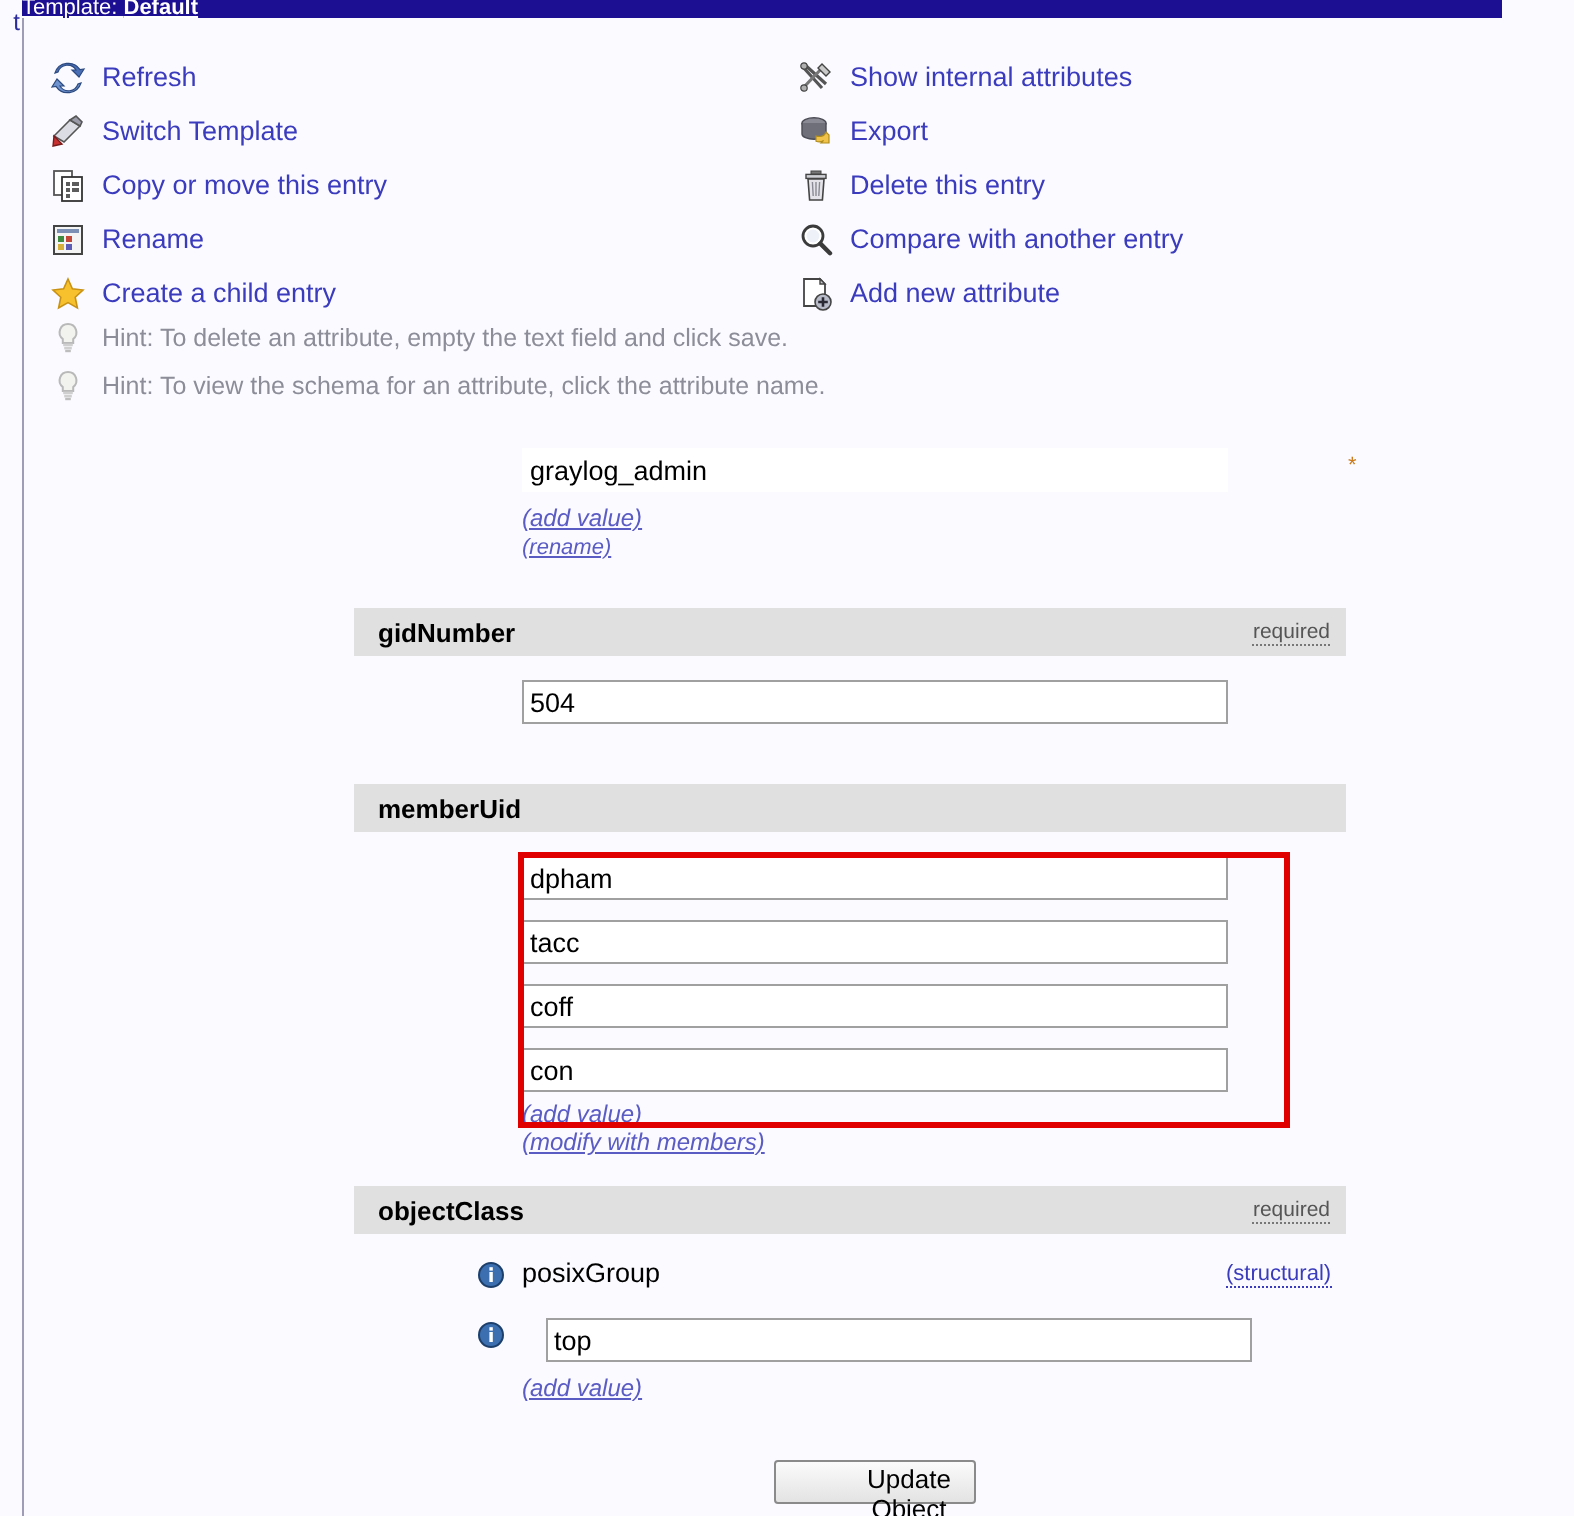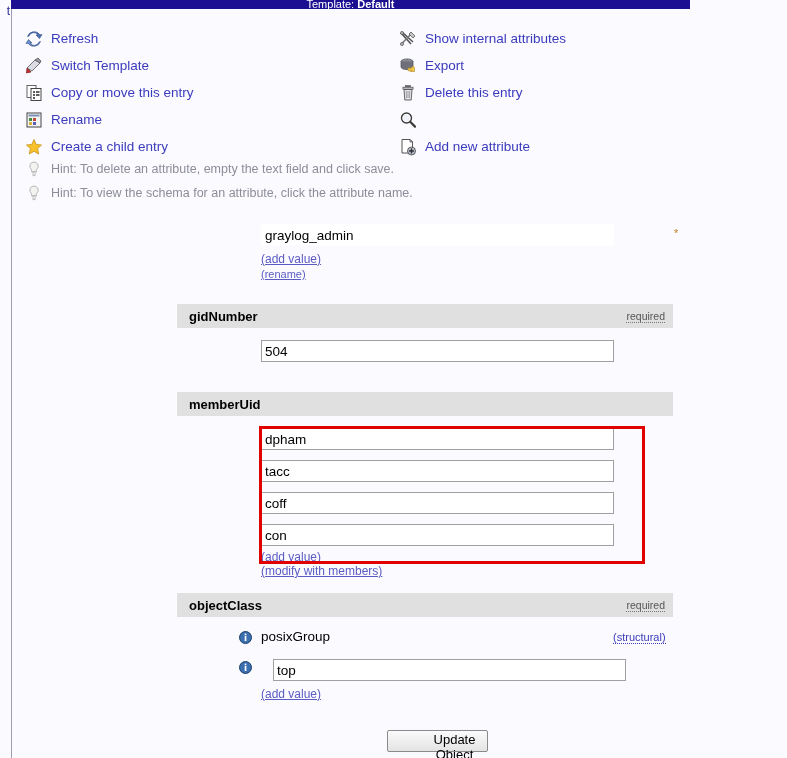--- a/index.html
+++ b/index.html
@@ -15,26 +15,25 @@
     color: #000;
     overflow: hidden;
     position: relative;
   }
 
   
   #template-bar {
     position: absolute;
     left: 11px;
     top: 0;
-    width: 679px;
+    width: 740px;
     height: 9px;
     background: #1c0f91;
     color: #ffffff;
     font-size: 11px;
-    text-align: center;
     line-height: 9px;
     overflow: hidden;
     white-space: nowrap;
     text-decoration: underline;
   }
   #template-bar .tmpl-label { font-weight: normal; }
   #template-bar .tmpl-value { font-weight: bold; }
 
   
   #left-stub {
@@ -156,21 +155,21 @@
     background: #ffffff;
   }
 
   .sub-link {
     color: #5b5bc4;
     font-size: 12px;
     display: block;
     line-height: 14px;
     cursor: pointer;
   }
-  .sub-link .txt { text-decoration: underline; }
+  .sub-link .txt { text-decoration: underline; font-style: italic; }
 
   .star-mark {
     position: absolute;
     font-size: 11px;
     color: #cc7a1a;
   }
 
   .flag-struct {
     position: absolute;
     font-size: 11px;
@@ -329,20 +328,21 @@
     </div>
 
     <div class="action-row action-col-right" style="top:99px">
       <span class="action-icon">
         <svg width="18" height="18" viewBox="0 0 18 18">
           <circle cx="7.5" cy="7" r="5" fill="#ffffff" stroke="#3b3b3b" stroke-width="1.4"></circle>
           <circle cx="7.5" cy="7" r="3.2" fill="#eef1f7" stroke="none"></circle>
           <path d="M11.2 10.8 L16 15.6" stroke="#3b3b3b" stroke-width="2.2" stroke-linecap="round"></path>
         </svg>
       </span>
+      <span class="action-label">Compare with another entry</span>
     </div>
 
     <div class="action-row action-col-right" style="top:126px">
       <span class="action-icon">
         <svg width="18" height="18" viewBox="0 0 18 18">
           <path d="M3 1.5 L11 1.5 L13.5 4 L13.5 15 L3 15 Z" fill="#ffffff" stroke="#444" stroke-width="0.9"></path>
           <path d="M11 1.5 L11 4 L13.5 4 Z" fill="#c8c8d0" stroke="#444" stroke-width="0.7"></path>
           <circle cx="12.5" cy="13" r="4" fill="#b8bcc8" stroke="#444" stroke-width="0.8"></circle>
           <path d="M12.5 10.6 L12.5 15.4 M10.1 13 L14.9 13" stroke="#2a2a35" stroke-width="1.3"></path>
         </svg>

